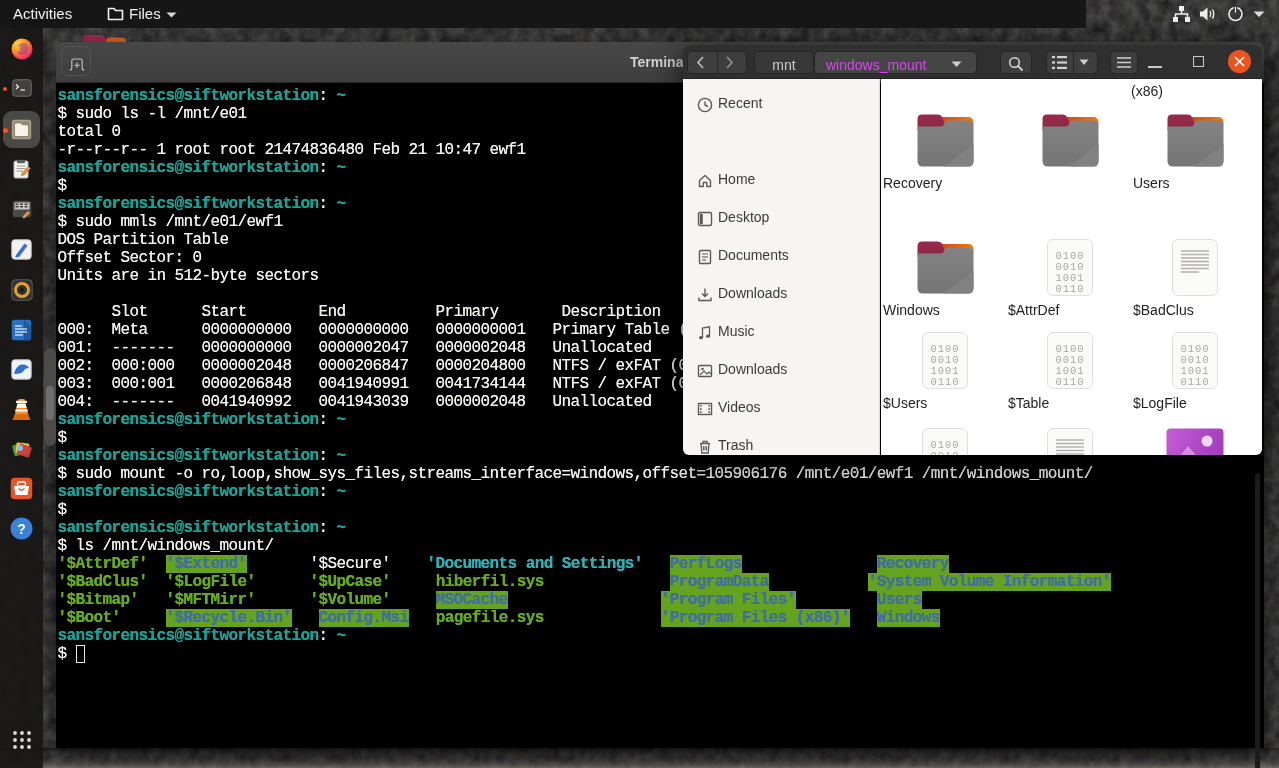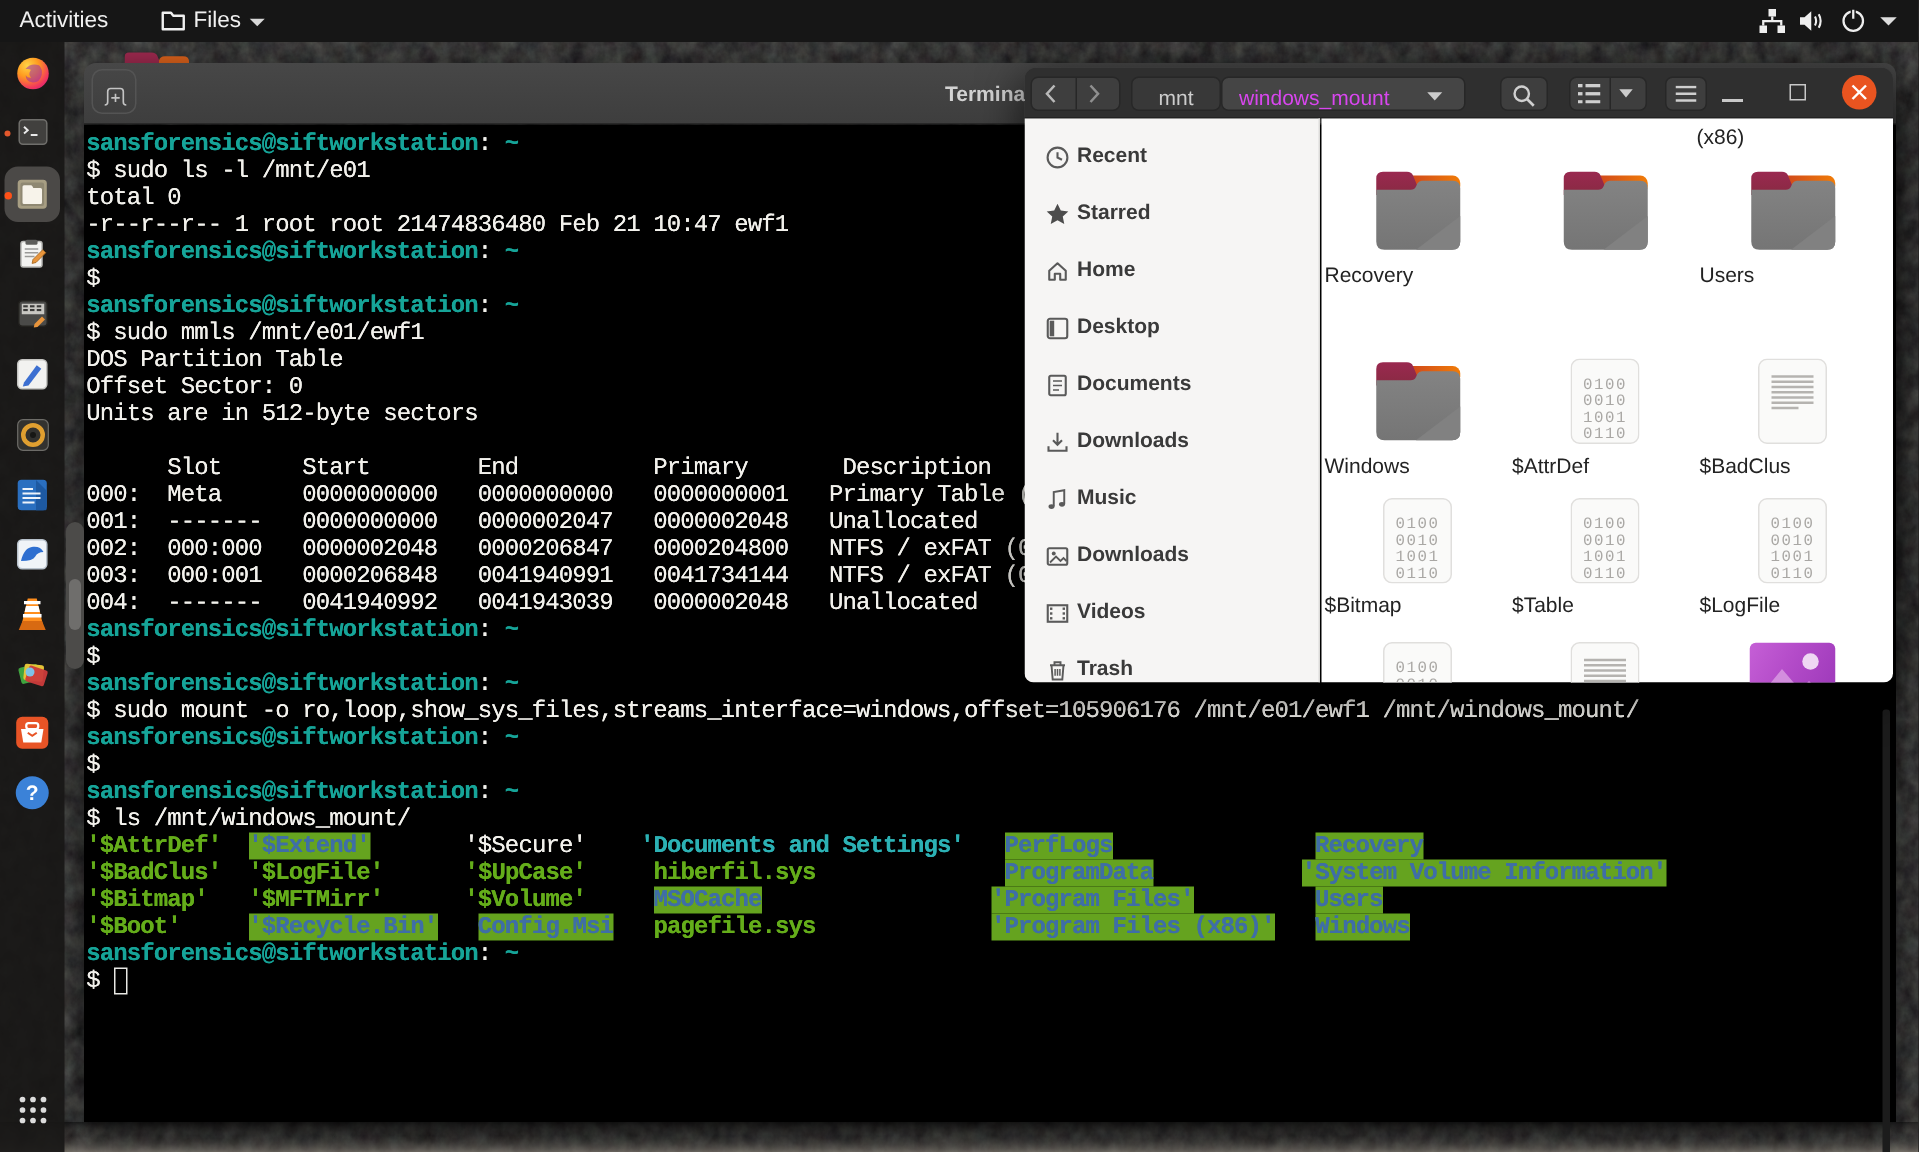--- a/index.html
+++ b/index.html
@@ -1,19 +1,19 @@
 <!DOCTYPE html>
 <html><head><meta charset="utf-8">
 <style>
 * { margin:0; padding:0; box-sizing:border-box; }
 html,body { width:1279px; height:768px; overflow:hidden; background:#242220; font-family:"Liberation Sans", sans-serif; }
 .abs { position:absolute; }
 #stage { position:relative; width:1279px; height:768px; }
 
-#topbar { position:absolute; left:0; top:0; width:1279px; height:28px; background:#161616; color:#f0f0f0; z-index:50; }
+#topbar { position:absolute; left:0; top:0; width:1086px; height:28px; background:#161616; color:#f0f0f0; z-index:50; }
 #topbar .act { position:absolute; left:13px; top:5px; font-size:15px; }
 #topbar .appname { position:absolute; left:129px; top:5px; font-size:15px; }
 
 #dock { position:absolute; left:0; top:28px; width:43px; height:740px; background:rgba(24,23,22,0.92); z-index:40; }
 .dki { position:absolute; left:0; width:43px; display:flex; justify-content:center; }
 
 #term { position:absolute; left:56px; top:42px; width:1208px; height:706px; border-radius:8px 8px 4px 4px; box-shadow:0 8px 28px rgba(0,0,0,0.65); z-index:10; }
 #ttb { position:absolute; left:0; top:0; width:100%; height:41px; background:linear-gradient(#474747,#3e3e3e); border-radius:8px 8px 0 0; border-bottom:1px solid #282828; }
 #ttb .title { position:absolute; left:574px; top:12px; font-weight:bold; font-size:14px; color:#d2d2d2; }
 #ntab { position:absolute; left:5px; top:4px; width:30px; height:30px; border:1px solid #545454; border-radius:7px; }
@@ -26,21 +26,21 @@
 .hl { color:#3f6ea6; font-weight:bold; background:#65a31f; }
 .cur { outline:1px solid #e8e8e4; outline-offset:-1px; }
 #tscroll { position:absolute; right:4px; top:390px; width:5px; height:310px; background:#1c1c1c; border-radius:2px; }
 
 #graybar { position:absolute; left:44px; top:348px; width:12px; height:98px; background:#4c4b49; border-radius:6px; z-index:30; }
 #graybar i { position:absolute; left:2px; top:38px; width:8px; height:34px; background:#6f6e6c; border-radius:4px; display:block; }
 
 #files { position:absolute; left:683px; top:45px; width:579px; height:410px; border-radius:8px 8px 6px 6px; box-shadow:0 8px 30px rgba(0,0,0,0.7); z-index:20; overflow:hidden; }
 #fhb { position:absolute; left:0; top:0; width:100%; height:34px; background:#2f2f2f; border-bottom:1px solid #222; }
 .hbtn { position:absolute; top:6px; height:23px; background:#3e3e3e; border:1px solid #272727; border-radius:5px; }
-#fsb { position:absolute; left:0; top:34px; width:197px; height:376px; background:#f6f5f4; border-right:1px solid #dcdbd9;font-weight:bold; }
+#fsb { position:absolute; left:0; top:34px; width:197px; height:376px; background:#f6f5f4; border-right:1px solid #dcdbd9; }
 .sbrow { position:absolute; left:0; width:197px; height:38px; }
 .sbrow svg { position:absolute; left:14px; top:11px; }
 .sbrow .lbl { position:absolute; left:35px; top:9px; font-size:14px; color:#3a3a3a; }
 #fct { position:absolute; left:198px; top:34px; width:381px; height:376px; background:#ffffff; }
 .gi { position:absolute; text-align:center; }
 .gl { position:absolute; font-size:14px; color:#232323; line-height:17px; }
 </style></head>
 <body>
 <div id="stage">
 <svg class="abs" style="left:0;top:0;z-index:0" width="1279" height="768">
@@ -338,26 +338,20 @@
         </div>
 </div>
 <div id="fsb">
 <div class="sbrow" style="top:7px">
           <svg width="16" height="16" viewBox="0 0 16 16">
             <circle cx="8" cy="8" r="6.6" fill="none" stroke="#5a5a5a" stroke-width="1.4"></circle>
             <path d="M8 4.5 L8 8 L11 9.5" stroke="#5a5a5a" stroke-width="1.4" fill="none"></path>
           </svg>
           <div class="lbl">Recent</div>
         </div>
-<div class="sbrow" style="top:45px">
-          <svg width="16" height="16" viewBox="0 0 16 16">
-            <path d="M8 0.8 L10.2 5.4 L15.2 6 L11.5 9.4 L12.5 14.4 L8 11.9 L3.5 14.4 L4.5 9.4 L0.8 6 L5.8 5.4 Z" fill="#4c4c4c"></path>
-          </svg>
-          <div class="lbl">Starred</div>
-        </div>
 <div class="sbrow" style="top:83px">
           <svg width="16" height="16" viewBox="0 0 16 16">
             <path d="M2.5 7.5 L8 2.5 L13.5 7.5 L13.5 13.5 L9.8 13.5 L9.8 9.5 L6.2 9.5 L6.2 13.5 L2.5 13.5 Z" fill="none" stroke="#5a5a5a" stroke-width="1.4" stroke-linejoin="round"></path>
           </svg>
           <div class="lbl">Home</div>
         </div>
 <div class="sbrow" style="top:159px">
           <svg width="16" height="16" viewBox="0 0 16 16">
             <rect x="2.5" y="1.5" width="11" height="13" rx="1" fill="none" stroke="#5a5a5a" stroke-width="1.4"></rect>
             <g stroke="#5a5a5a" stroke-width="1.1">
@@ -542,21 +536,21 @@
             <text x="23" y="42" font-family="Liberation Mono, monospace" font-size="10.5" letter-spacing="1" fill="#a9a7a4" text-anchor="middle">1001</text>
             <text x="23" y="53" font-family="Liberation Mono, monospace" font-size="10.5" letter-spacing="1" fill="#a9a7a4" text-anchor="middle">0110</text>
 </svg></div>
 <div class="gi" style="left:291px;top:253px"><svg width="46" height="57" viewBox="0 0 46 57">
 <rect x="0.5" y="0.5" width="45" height="56" rx="5.5" fill="#fafaf9" stroke="#e0dfdd"></rect>
 <text x="23" y="20" font-family="Liberation Mono, monospace" font-size="10.5" letter-spacing="1" fill="#a9a7a4" text-anchor="middle">0100</text>
             <text x="23" y="31" font-family="Liberation Mono, monospace" font-size="10.5" letter-spacing="1" fill="#a9a7a4" text-anchor="middle">0010</text>
             <text x="23" y="42" font-family="Liberation Mono, monospace" font-size="10.5" letter-spacing="1" fill="#a9a7a4" text-anchor="middle">1001</text>
             <text x="23" y="53" font-family="Liberation Mono, monospace" font-size="10.5" letter-spacing="1" fill="#a9a7a4" text-anchor="middle">0110</text>
 </svg></div>
-<div class="gl" style="left:2px;top:316px;width:125px">$Bitmap</div>
+<div class="gl" style="left:2px;top:316px;width:125px">$Users</div>
 <div class="gl" style="left:127px;top:316px;width:125px">$Table</div>
 <div class="gl" style="left:252px;top:316px;width:125px">$LogFile</div>
 <div class="gi" style="left:41px;top:349px"><svg width="46" height="57" viewBox="0 0 46 57">
 <rect x="0.5" y="0.5" width="45" height="56" rx="5.5" fill="#fafaf9" stroke="#e0dfdd"></rect>
 <text x="23" y="20" font-family="Liberation Mono, monospace" font-size="10.5" letter-spacing="1" fill="#a9a7a4" text-anchor="middle">0100</text>
             <text x="23" y="31" font-family="Liberation Mono, monospace" font-size="10.5" letter-spacing="1" fill="#a9a7a4" text-anchor="middle">0010</text>
             <text x="23" y="42" font-family="Liberation Mono, monospace" font-size="10.5" letter-spacing="1" fill="#a9a7a4" text-anchor="middle">1001</text>
             <text x="23" y="53" font-family="Liberation Mono, monospace" font-size="10.5" letter-spacing="1" fill="#a9a7a4" text-anchor="middle">0110</text>
 </svg></div>
 <div class="gi" style="left:166px;top:349px"><svg width="46" height="57" viewBox="0 0 46 57">

